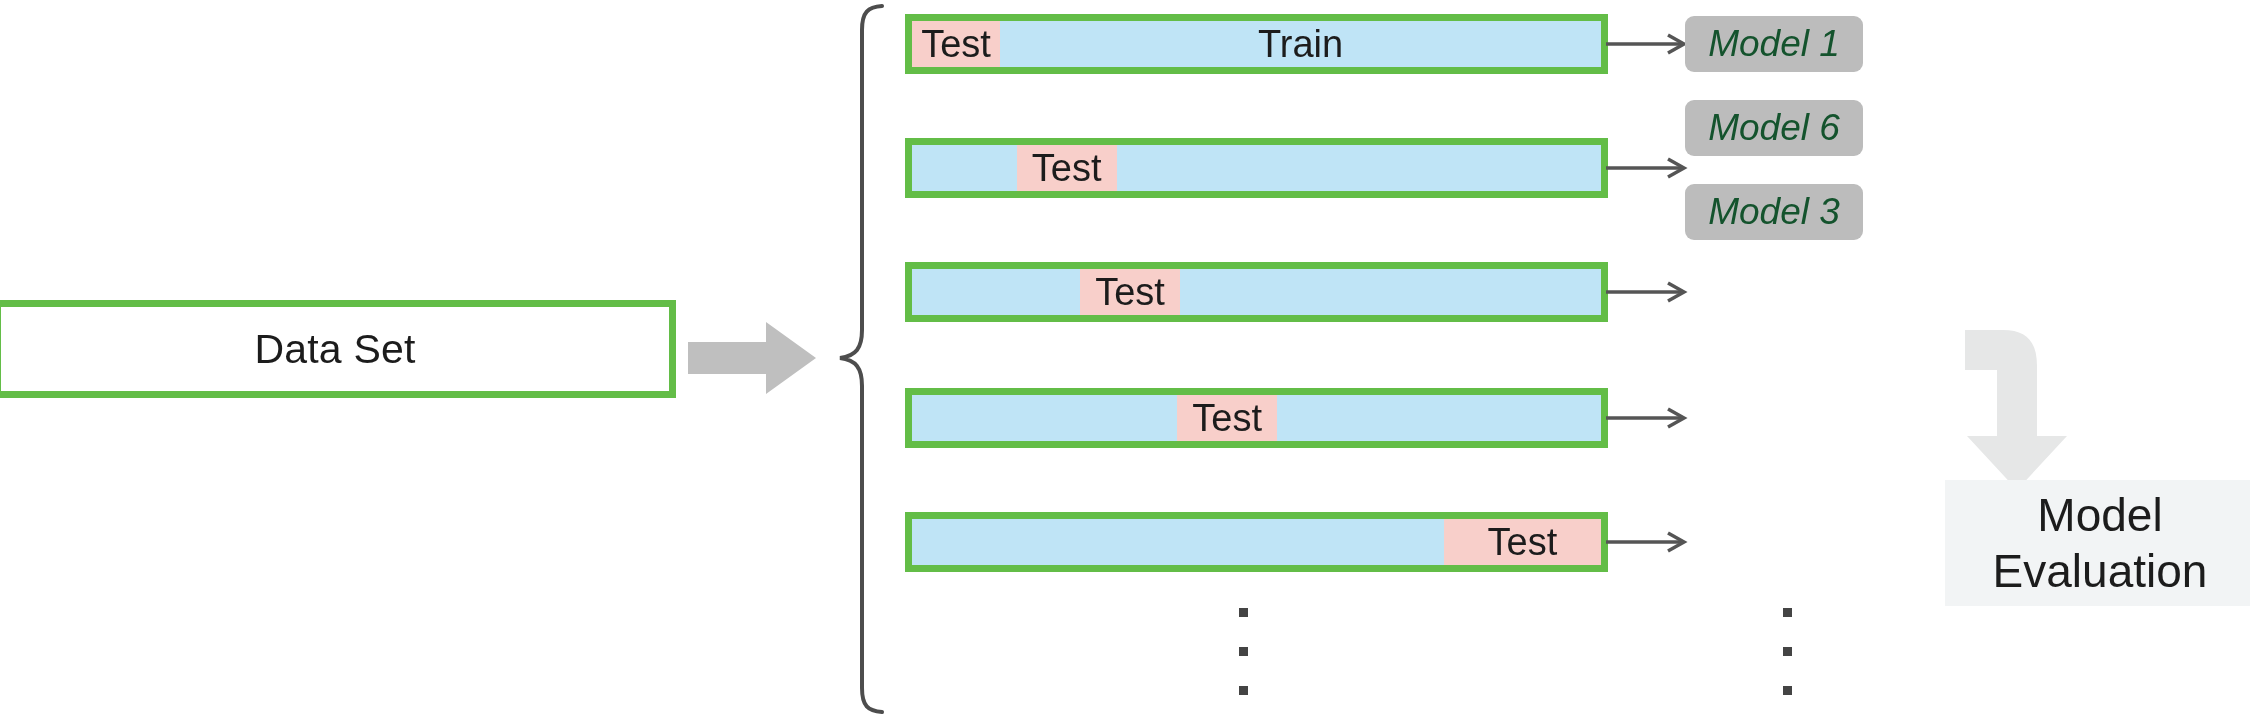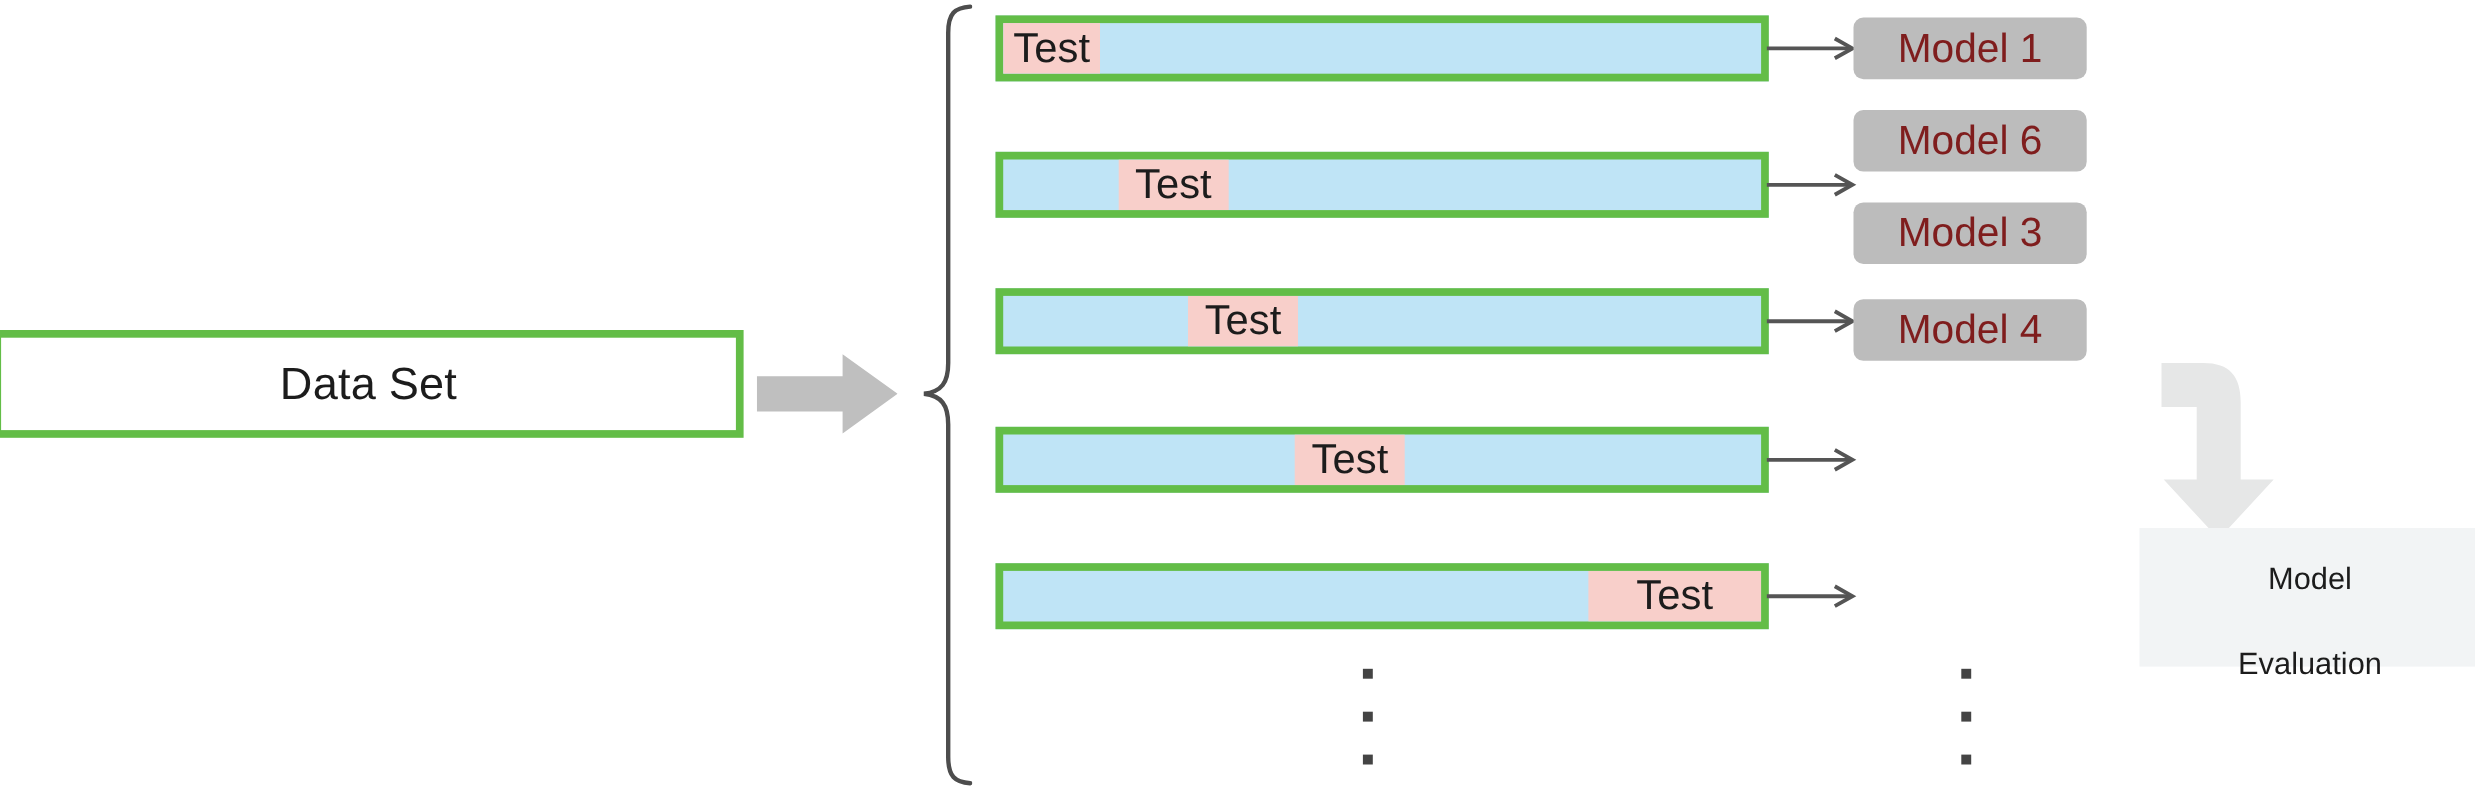--- a/index.html
+++ b/index.html
@@ -95,29 +95,30 @@
     position: absolute;
     left: 1606px;
     width: 84px;
     height: 24px;
   }
 
   
   .model-box {
     position: absolute;
     left: 1685px;
-    width: 212px;
+    width: 178px;
     height: 56px;
     background: #bcbcbc;
     border-radius: 9px;
     display: flex;
     align-items: center;
     justify-content: center;
     font-size: 37px;
-    color: #7f1d1d;
+    color: #14532d;
+    font-style: italic;
   }
 
   
   .vdots {
     position: absolute;
     width: 14px;
   }
   .vdots span {
     display: block;
     width: 9px;
@@ -146,24 +147,23 @@
     width: 310px;
     height: 126px;
     background: #f2f4f5;
     display: flex;
     flex-direction: column;
     align-items: center;
     justify-content: center;
     line-height: 1.22;
   }
   #model-eval-box .eval-line {
-    font-size: 28px;
+    font-size: 46px;
     color: #1c1c1c;
     white-space: nowrap;
-    margin-top: 44px;
   }
 </style>
 </head>
 <body>
 
 <div id="stage">
 
   <div id="dataset-box">
     <span id="dataset-label">Data Set</span>
   </div>
@@ -183,20 +183,21 @@
                C 38 360, 44 368, 44 386
                L 44 688
                C 44 706, 50 711, 64 712" fill="none" stroke="#4d4d4d" stroke-width="4" stroke-linecap="round"></path>
     </svg>
   </div>
 
   <div class="fold-row" style="top:14px">
     <div class="fold-bar">
       <div class="fold-test" style="left:0%; width:12.8%"></div>
       <div class="fold-text" style="left:0%; width:12.8%">Test</div>
+      <div class="fold-text" style="left:12.8%; right:0">Train</div>
     </div>
   </div>
   <div class="fold-connector" style="top:32px">
     <svg width="84" height="24" viewBox="0 0 84 24" aria-hidden="true">
       <line x1="0" y1="12" x2="76" y2="12" stroke="#555555" stroke-width="3.5"></line>
       <polyline points="62,3 78,12 62,21" fill="none" stroke="#555555" stroke-width="3.5"></polyline>
     </svg>
   </div>
   <div class="model-box" style="top:16px">Model 1</div>
 
@@ -233,21 +234,20 @@
       <div class="fold-test" style="left:38.5%; width:14.5%"></div>
       <div class="fold-text" style="left:38.5%; width:14.5%">Test</div>
     </div>
   </div>
   <div class="fold-connector" style="top:406px">
     <svg width="84" height="24" viewBox="0 0 84 24" aria-hidden="true">
       <line x1="0" y1="12" x2="76" y2="12" stroke="#555555" stroke-width="3.5"></line>
       <polyline points="62,3 78,12 62,21" fill="none" stroke="#555555" stroke-width="3.5"></polyline>
     </svg>
   </div>
-  <div class="model-box" style="top:272px">Model 4</div>
 
   <div class="fold-row" style="top:512px">
     <div class="fold-bar">
       <div class="fold-test" style="left:77.2%; width:22.8%"></div>
       <div class="fold-text" style="left:77.2%; width:22.8%">Test</div>
     </div>
   </div>
   <div class="fold-connector" style="top:530px">
     <svg width="84" height="24" viewBox="0 0 84 24" aria-hidden="true">
       <line x1="0" y1="12" x2="76" y2="12" stroke="#555555" stroke-width="3.5"></line>

